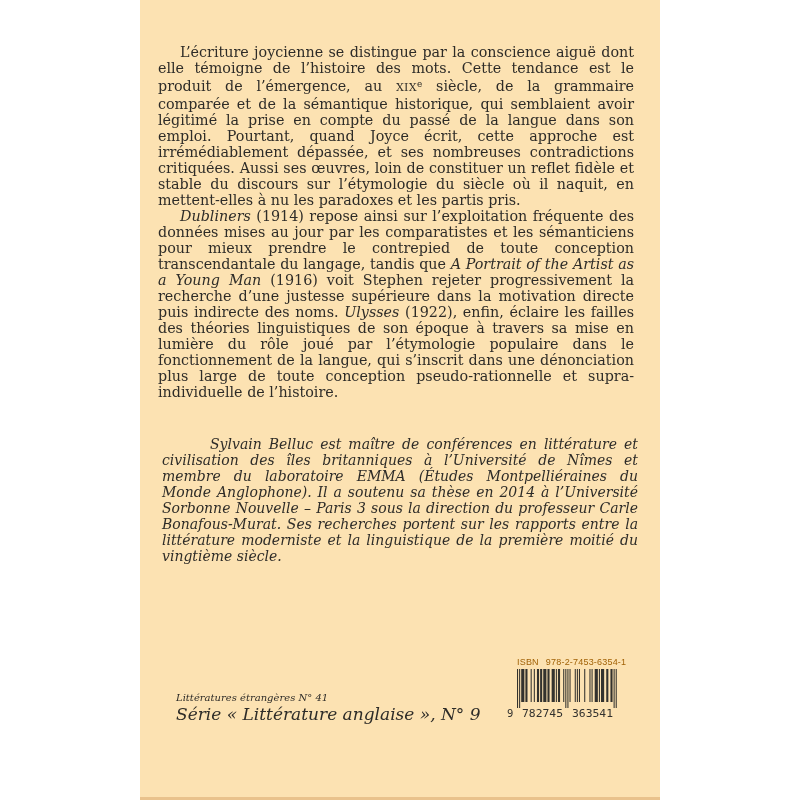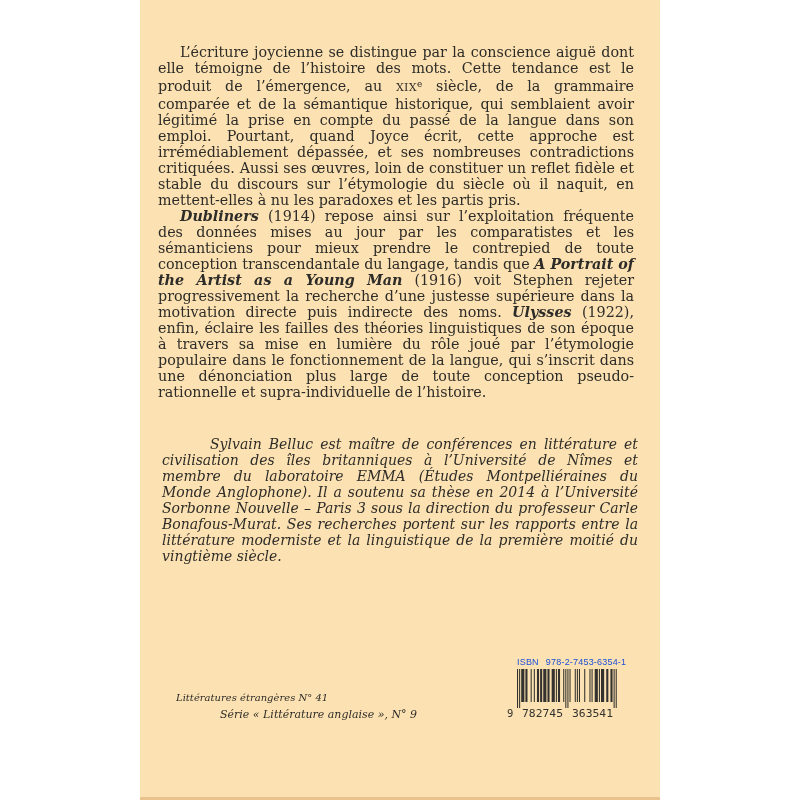--- a/index.html
+++ b/index.html
@@ -39,21 +39,21 @@
     width: 476px;
     font-size: 14.3px;
     line-height: 16px;
     color: #2e2c28;
     text-align: justify;
   }
   .blurb p {
     margin: 0;
     text-indent: 22px;
   }
-  .seg-italic { font-style: italic; font-weight: bold; }
+  .seg-italic { font-style: italic; }
   .seg-sc { text-transform: uppercase; font-size: 0.78em; letter-spacing: 0.3px; }
   .seg-sup { font-size: 0.62em; vertical-align: 0.45em; }
   .bio {
     position: absolute;
     left: 18px;
     top: 432px;
     width: 476px;
     margin: 4px;
     font-style: italic;
     font-size: 14px;
@@ -63,27 +63,27 @@
     text-indent: 48px;
   }
   .collection {
     position: absolute;
     left: 36px;
     top: 690px;
     color: #2e2c28;
     font-style: italic;
   }
   .collection .line1 { font-size: 10px; line-height: 15px; }
-  .collection .line2 { font-size: 11px; line-height: 13px; margin-top: 3px; margin-left: 44px; }
+  .collection .line2 { font-size: 17px; line-height: 13px; margin-top: 3px; }
   .barcode {
     position: absolute;
     left: 365px;
     top: 657px;
     width: 116px;
-    color: #1d4ed8;
+    color: #a16207;
   }
   .isbn-label {
     font-family: "Liberation Sans", sans-serif;
     font-size: 9px;
     line-height: 11px;
     letter-spacing: 0.2px;
     margin-left: 12px;
     white-space: nowrap;
   }
   .isbn-label .isbn-num { margin-left: 7px; }

